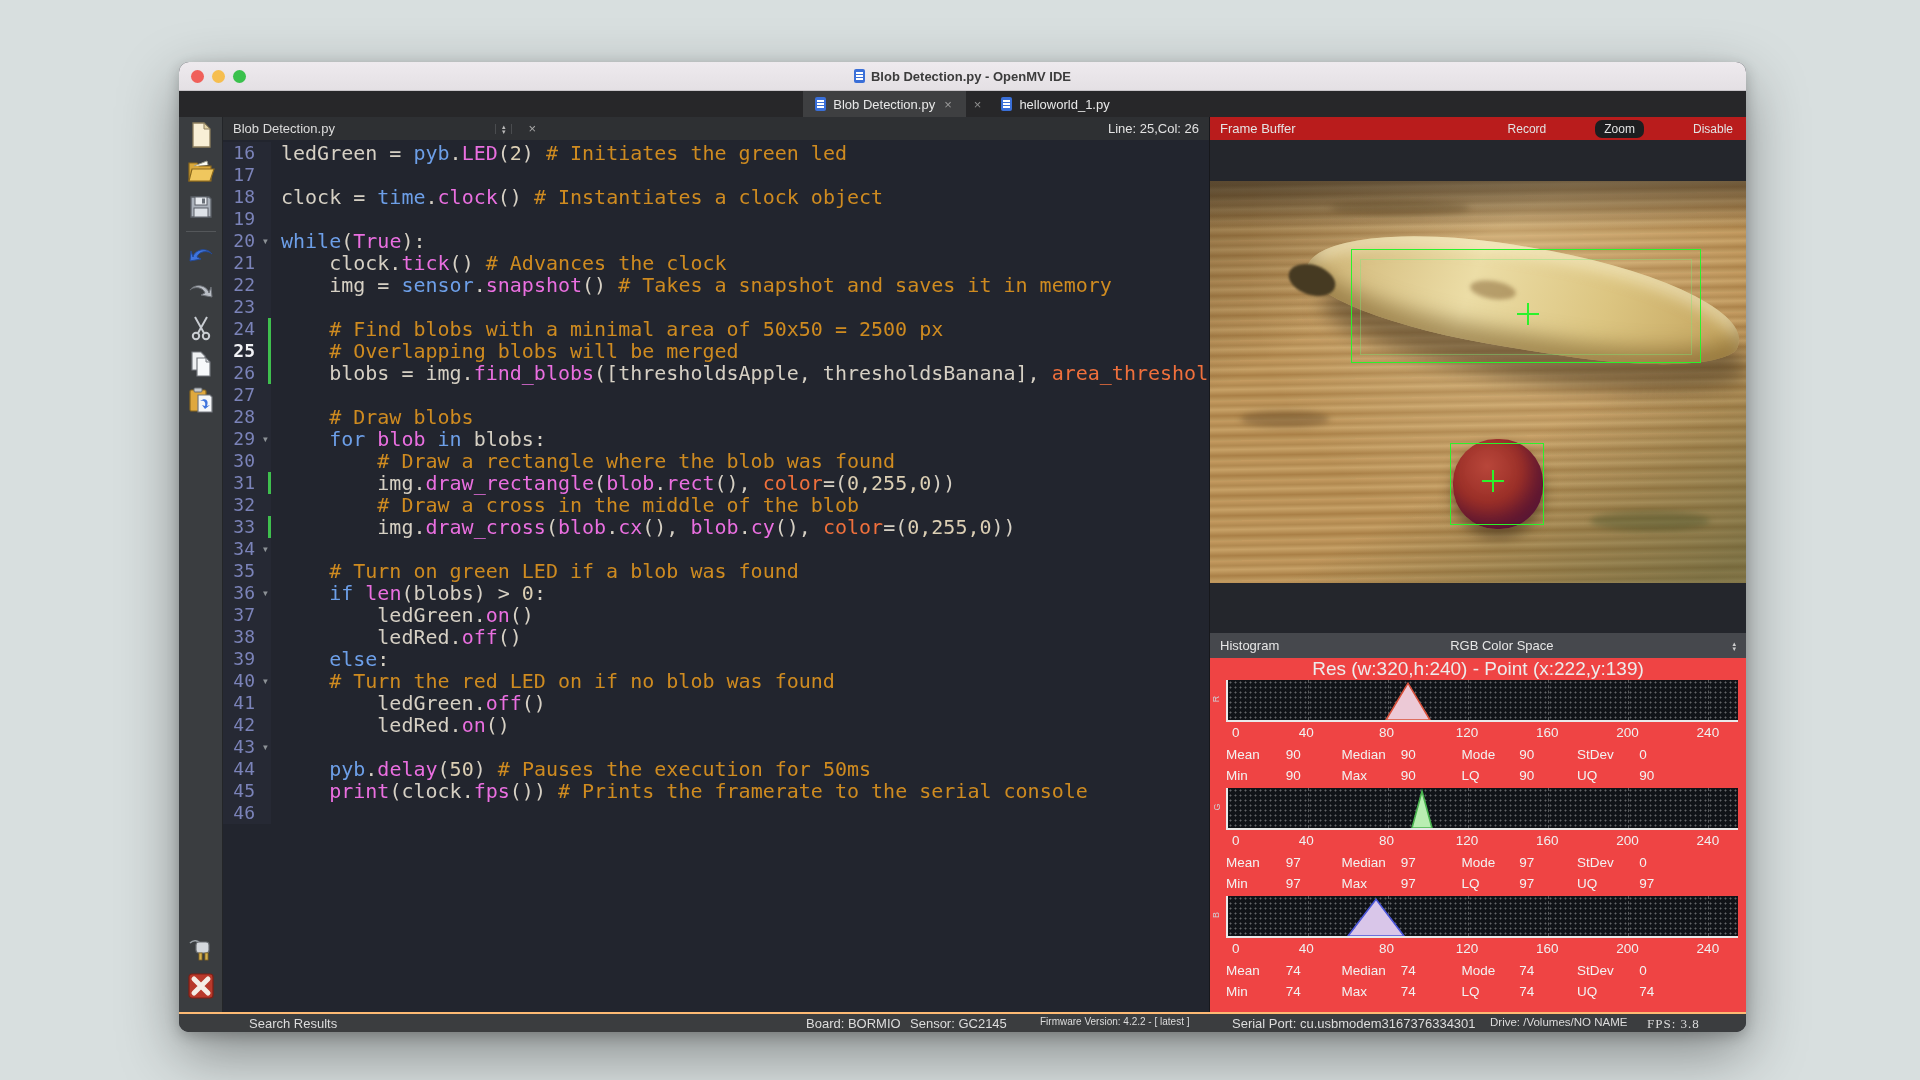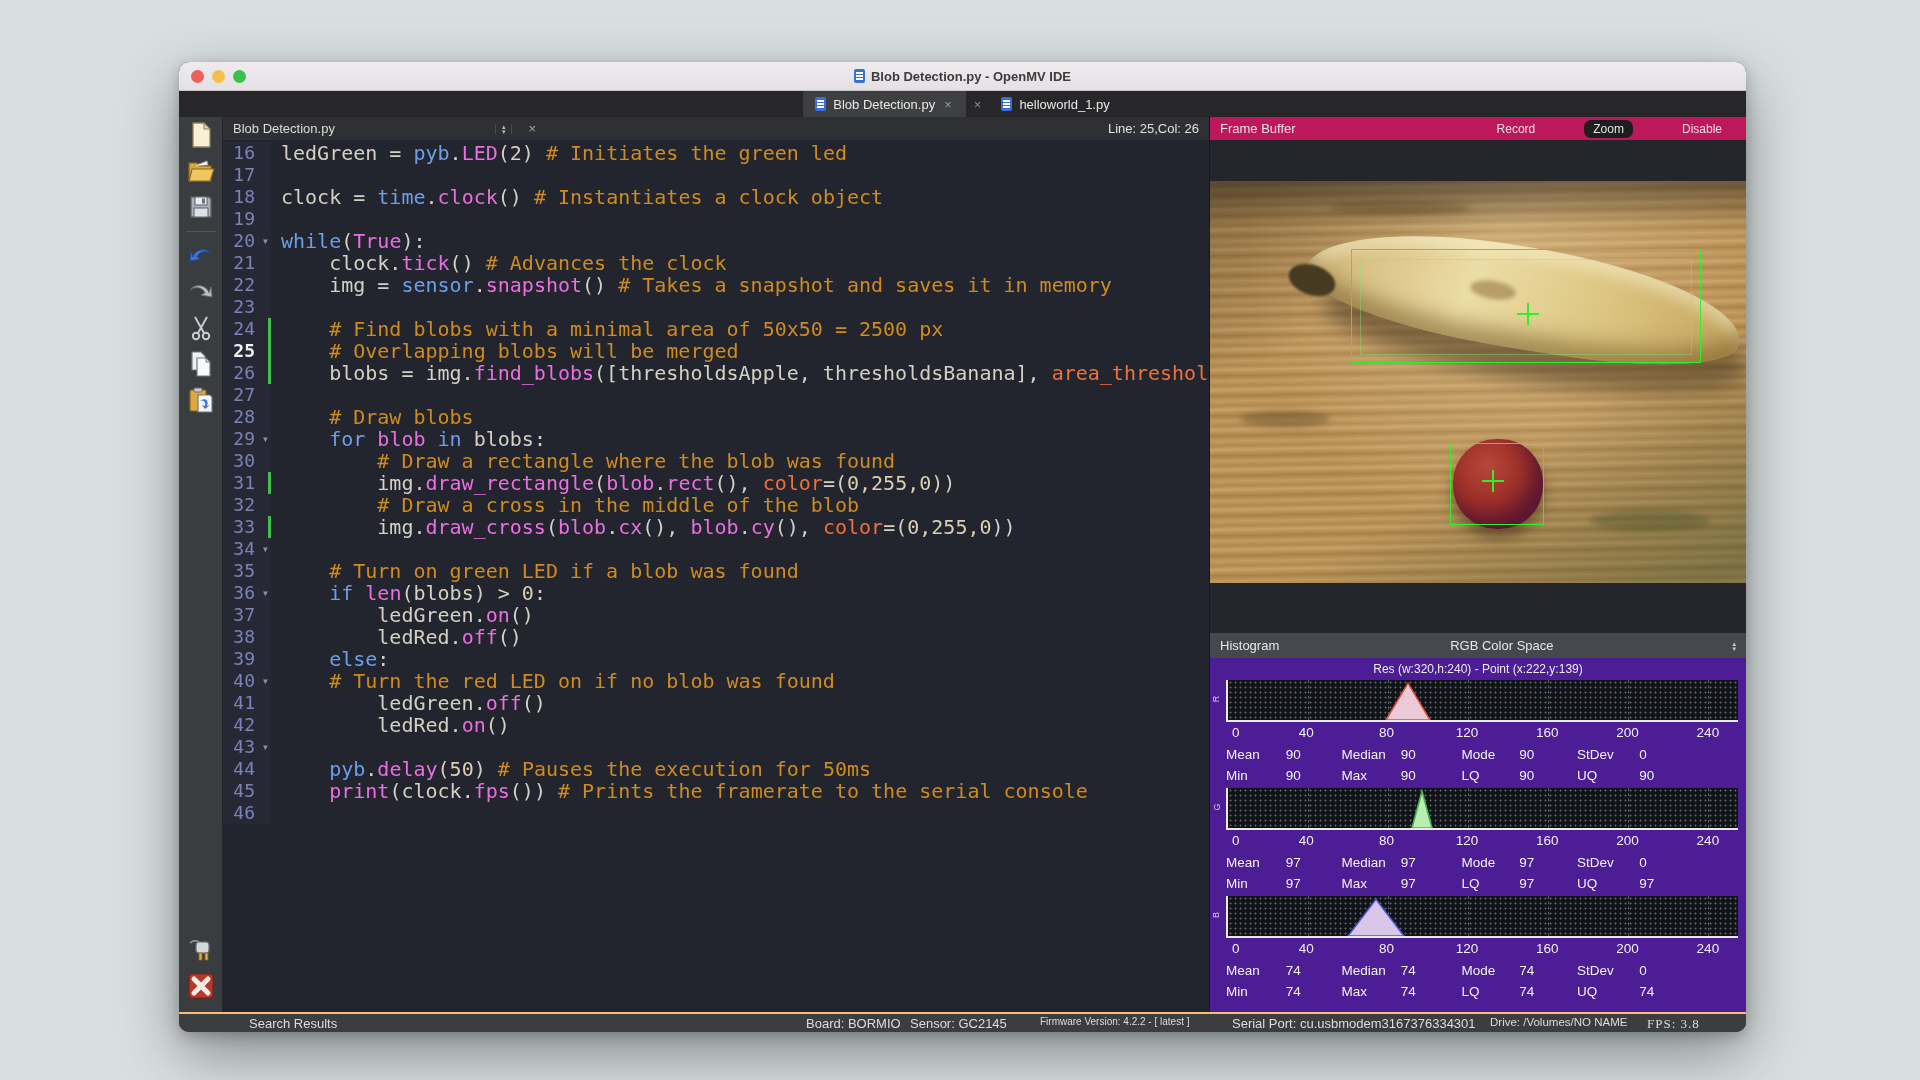--- a/index.html
+++ b/index.html
@@ -58,22 +58,22 @@
   .gut .g.cur { color:#f2f2f6; font-weight:bold; }
   .gut .fold { position:absolute; right:2px; top:0; color:#8d9297; font-size:12px; line-height:22px; }
   .gut .bar { position:absolute; right:0; top:0; width:3px; height:22px; background:#3fbf4e; }
   .code { padding-left:10px; }
   .tok-w { color:#d6d0c4; } .tok-kw { color:#6d9fe8; } .tok-fn { color:#ea6fe0; }
   .tok-cm { color:#cf8b20; } .tok-pr { color:#f0703c; } .tok-nm { color:#dccfb4; }
 
   
   .panel { flex:1 1 auto; background:#24262c; border-left:1px solid #17181c; display:flex; flex-direction:column;
            position:relative; min-width:0; }
-  .fb-header { height:23px; background:#be185d; display:flex; align-items:center; font-size:13px; color:#e4e4e4;
-               padding:0 15px 0 10px; flex:0 0 auto; }
+  .fb-header { height:23px; background:#b91c1c; display:flex; align-items:center; font-size:13px; color:#e4e4e4;
+               padding:0 4px 0 10px; flex:0 0 auto; }
   .fb-buttons { margin-left:auto; display:flex;gap:40px; }
   .fb-btn { font-size:12px; color:#e2e2e2; padding:2px 9px; }
   .fb-btn.pressed { background:#1d1e20; border-radius:7px; }
 
   .fb-image { position:relative; margin-top:41px; width:536px; height:402px; overflow:hidden; flex:0 0 auto;
       background:
         linear-gradient(180deg, rgba(45,38,30,.55), rgba(45,38,30,0) 12%),
         linear-gradient(150deg, rgba(30,25,15,.30), rgba(0,0,0,0) 30%, rgba(0,0,0,0) 62%, rgba(55,75,45,.45) 96%),
         radial-gradient(ellipse at 55% 18%, rgba(255,238,195,.30), rgba(255,238,195,0) 62%),
         repeating-linear-gradient(179deg, #c59b61 0px, #b18950 5px, #c7a167 9px, #aa8047 15px, #bf9a60 20px);
@@ -94,27 +94,27 @@
            box-shadow:0 8px 14px rgba(50,35,18,.55), inset -10px -12px 18px rgba(70,15,60,.55); }
 
   .blob-rect { position:absolute; border:1px solid #2bf22b; }
   .blob-rect.inner { border-color:rgba(120,235,120,.4); }
   .blob-cross { position:absolute; width:22px; height:22px; }
   .blob-cross:before, .blob-cross:after { content:""; position:absolute; background:#2bf22b; }
   .blob-cross:before { left:0; top:10px; width:22px; height:2px; }
   .blob-cross:after { left:10px; top:0; width:2px; height:22px; }
 
   
-  .hist { position:absolute; left:0; right:0; top:516px; bottom:0; display:flex; flex-direction:column; background:#4c1d95; }
+  .hist { position:absolute; left:0; right:0; top:516px; bottom:0; display:flex; flex-direction:column; background:#ef4444; }
   .hist-header { height:25px; background:#46484d; display:flex; align-items:center; padding:0 10px;
                  font-size:13px; color:#e6e6e6; flex:0 0 auto; }
   .hist-title { flex:0 0 auto; }
   .hist-space { flex:1 1 auto; text-align:center; }
   .hist-stepper { display:flex; flex-direction:column; line-height:5px; font-size:7px; color:#cdcdcd; padding-left:8px; }
-  .res-line { height:22px; display:flex; align-items:center; justify-content:center; font-size:12px; color:#ececec; }
+  .res-line { height:22px; display:flex; align-items:center; justify-content:center; font-size:19px; color:#ececec; }
 
   .hch { height:108px; }
   .strip { position:relative; height:42px; margin:0 8px 0 16px; background:#101318;
            border-left:2px solid #e9e9e9; border-bottom:2px solid #e9e9e9;
            background-image:radial-gradient(circle, rgba(255,255,255,.35) 0.9px, rgba(0,0,0,0) 1.1px);
            background-size:5px 5px; }
   .vlab { position:absolute; left:-15px; top:14px; font-size:9px; color:#cfd3d8; transform:rotate(-90deg); }
   .gl { position:absolute; top:0; bottom:0; width:0; border-left:1px dashed rgba(255,255,255,.30); }
   .strip svg { position:absolute; left:0; top:0; width:100%; height:100%; }
   .haxis { position:relative; height:22px; margin:0 8px 0 16px; font-size:13.5px; color:#f0f0f0; }

